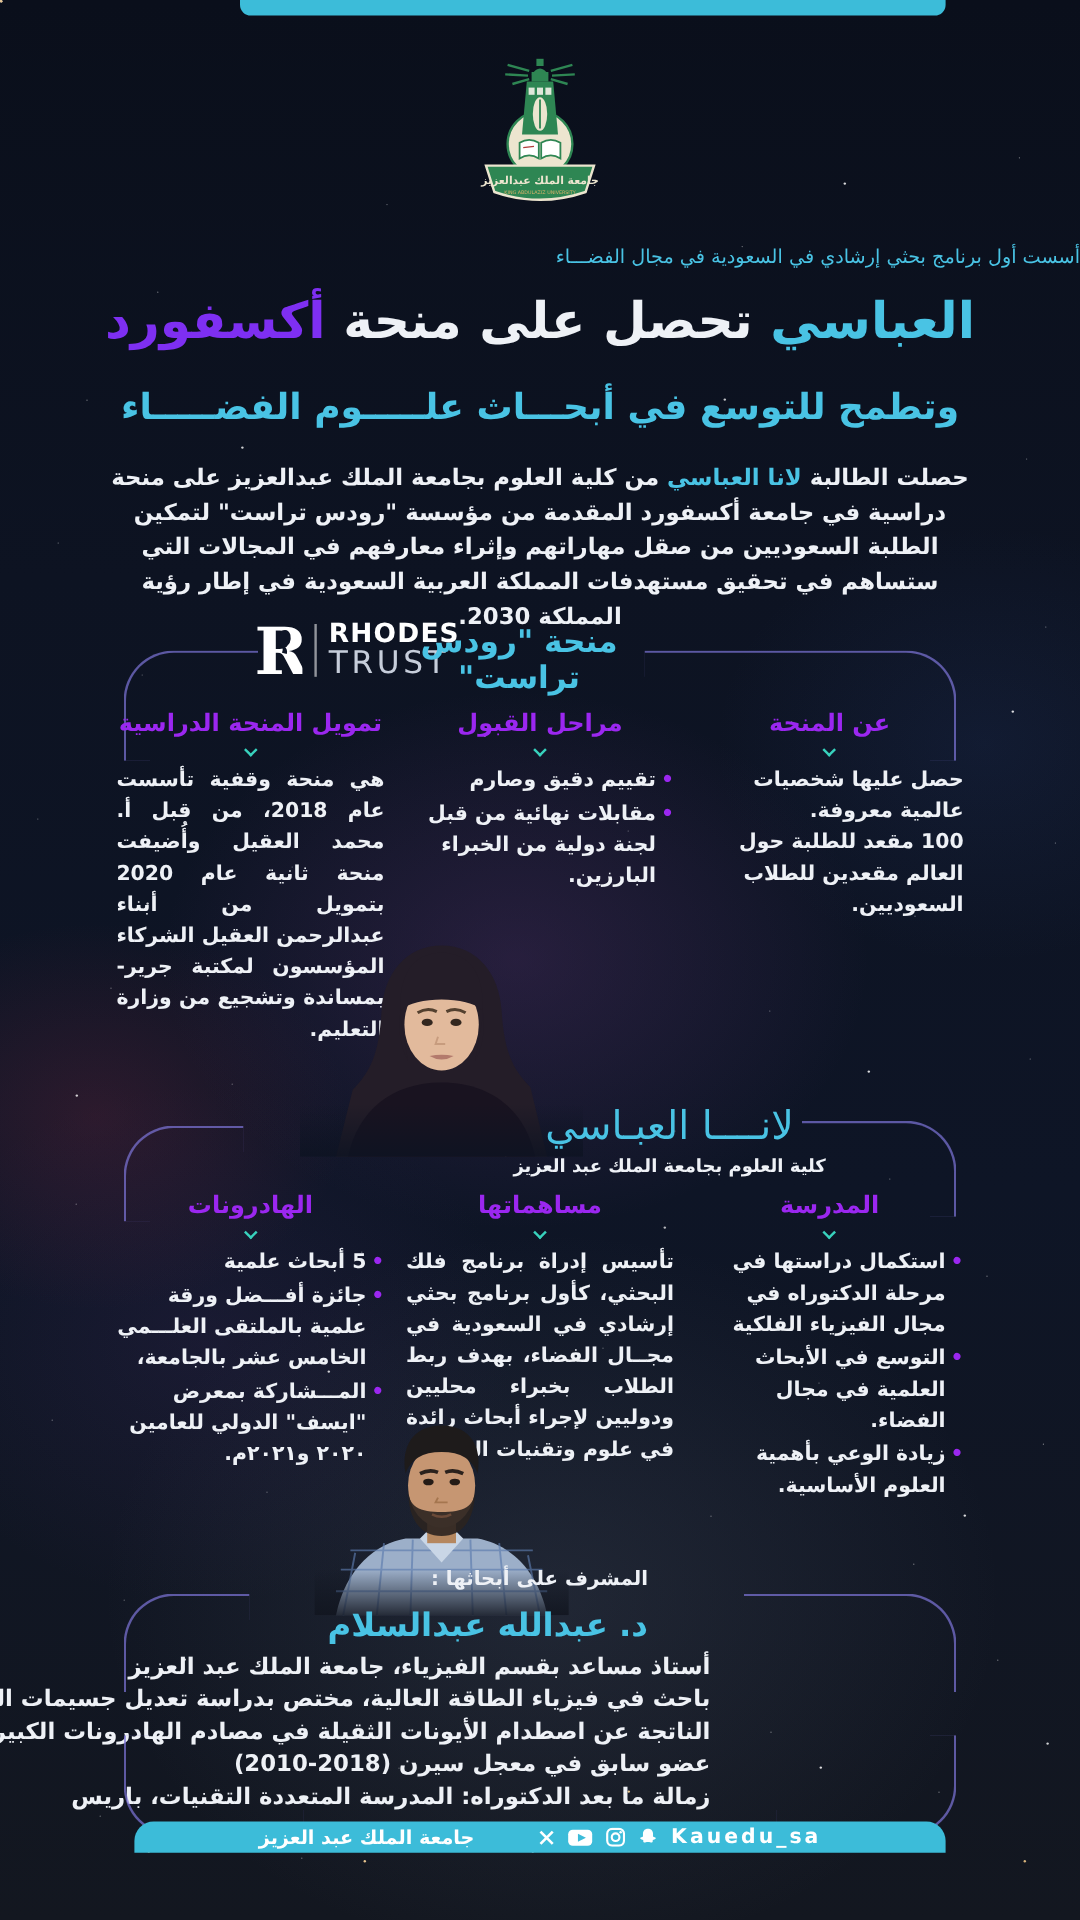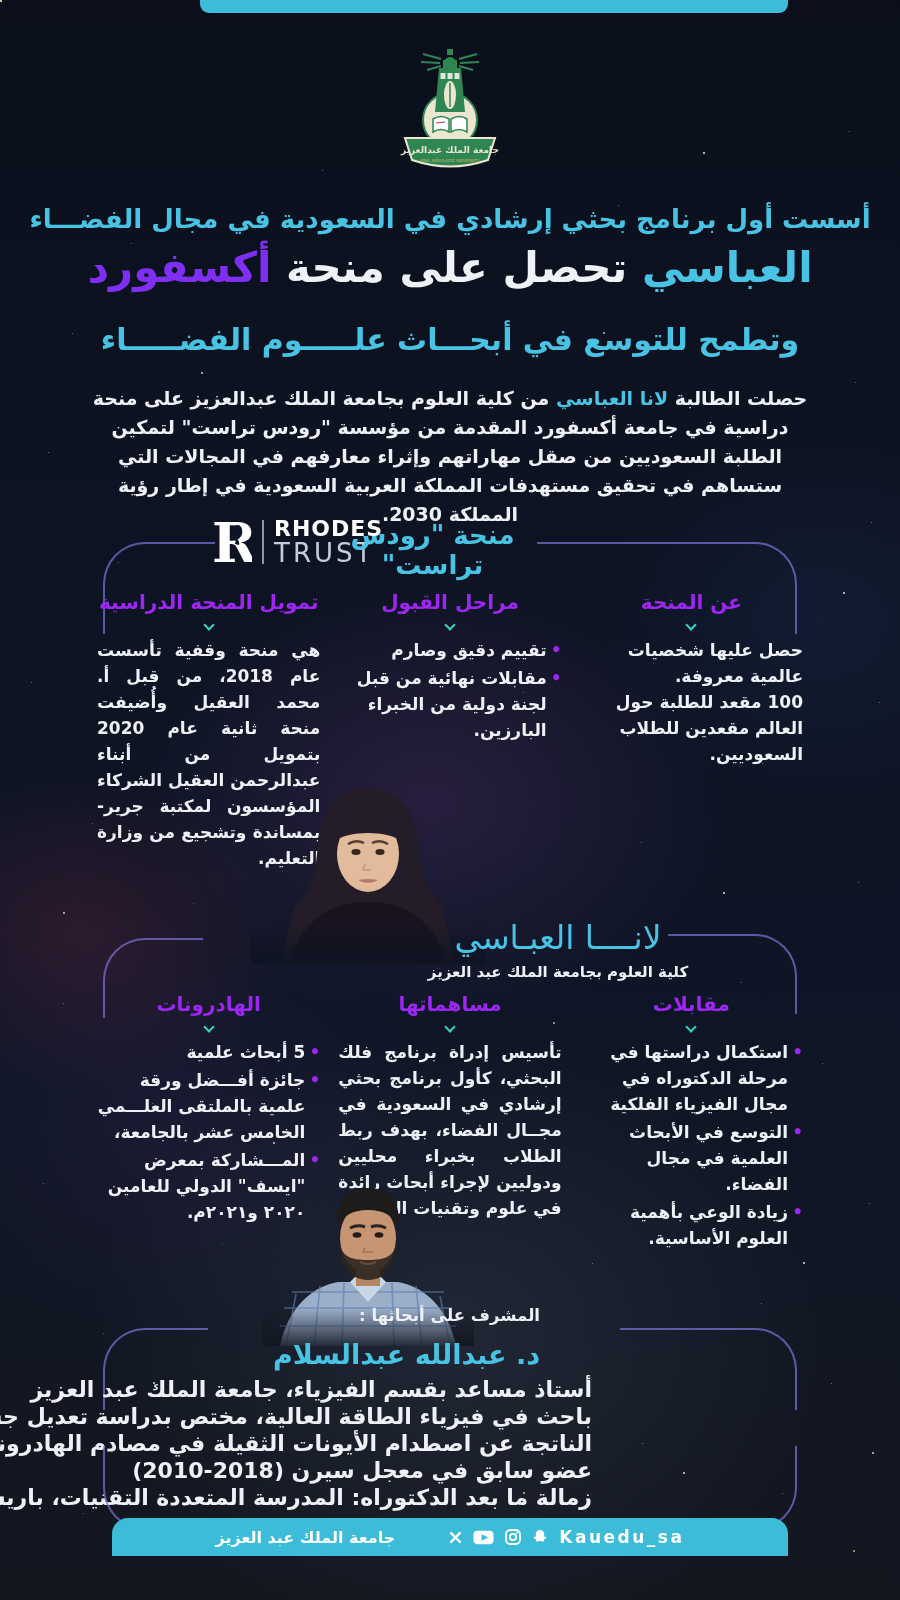--- a/index.html
+++ b/index.html
@@ -26,21 +26,21 @@
   .abs{position:absolute}
   .stars1{position:absolute;width:1px;height:1px;border-radius:50%;background:rgba(255,255,255,.55);
     box-shadow:131px 243px rgba(255,255,255,.5),322px 170px rgba(255,255,255,.45),618px 205px rgba(255,255,255,.5),849px 131px rgba(255,255,255,.5),779px 268px rgba(255,255,255,.4),72px 333px rgba(255,255,255,.5),855px 382px rgba(255,255,255,.45),48px 452px rgba(255,255,255,.5),507px 428px rgba(255,255,255,.4),871px 522px rgba(255,255,255,.5),118px 562px rgba(255,255,255,.4),659px 601px rgba(255,255,255,.5),31px 682px rgba(255,255,255,.45),879px 702px rgba(255,255,255,.5),243px 722px rgba(255,255,255,.4),523px 692px rgba(255,255,255,.45),762px 763px rgba(255,255,255,.5),92px 823px rgba(255,255,255,.45),641px 842px rgba(255,255,255,.5),858px 882px rgba(255,255,255,.5),193px 903px rgba(255,255,255,.4),421px 963px rgba(255,255,255,.45),562px 942px rgba(255,255,255,.4),741px 982px rgba(255,255,255,.5),63px 1003px rgba(255,255,255,.45),301px 1043px rgba(255,255,255,.4),822px 1063px rgba(255,255,255,.5),152px 1103px rgba(255,255,255,.45),502px 1123px rgba(255,255,255,.4),682px 1152px rgba(255,255,255,.5),43px 1183px rgba(255,255,255,.45),869px 1203px rgba(255,255,255,.5),222px 1243px rgba(255,255,255,.4),592px 1263px rgba(255,255,255,.45),761px 1303px rgba(255,255,255,.5),103px 1333px rgba(255,255,255,.4),463px 1363px rgba(255,255,255,.45),831px 1383px rgba(255,255,255,.5),182px 1423px rgba(255,255,255,.45),642px 1443px rgba(255,255,255,.5),332px 1473px rgba(255,255,255,.4),782px 1493px rgba(255,255,255,.5),83px 1513px rgba(255,255,255,.45),521px 1533px rgba(255,255,255,.4),251px 1548px rgba(255,255,255,.45)}
   .stars2{position:absolute;width:2px;height:2px;border-radius:50%;background:rgba(255,255,255,.9);
     box-shadow:703px 152px rgba(255,255,255,.85),201px 372px rgba(255,255,255,.8),843px 592px rgba(255,255,255,.85),403px 612px rgba(255,255,255,.7),122px 752px rgba(255,255,255,.8),723px 892px rgba(255,255,255,.85),553px 1022px rgba(255,255,255,.7),273px 1142px rgba(255,255,255,.8),803px 1262px rgba(255,255,255,.85),153px 1382px rgba(255,255,255,.8),683px 1472px rgba(255,255,255,.85),443px 1542px rgba(255,255,255,.7),603px 332px rgba(255,255,255,.75),63px 912px rgba(255,255,255,.8),872px 1452px rgba(255,255,255,.8)}
   .stars3{position:absolute;width:2px;height:2px;border-radius:50%;background:#e9c68f;
     box-shadow:523px 1492px #e9c68f,853px 1550px #d9b57c,303px 1550px #e9c68f,633px 1522px #caa76e,743px 1532px #e9c68f,123px 1542px #d9b57c,983px 1556px #e9c68f}
 
   .top-bar{left:200px;top:0;width:588px;height:13px;background:var(--bar);border-radius:0 0 9px 9px}
 
-  .title1{left:0;top:204px;width:100%;text-align:center;direction:rtl;font-size:26px;font-weight:700;color:var(--cyan)}
+  .title1{left:0;top:204px;width:100%;text-align:right;direction:rtl;font-size:16px;font-weight:400;color:var(--cyan)}
   .title2{left:0;top:243px;width:100%;text-align:center;direction:rtl;font-size:42px;font-weight:800;color:var(--white)}
   .title2 .nm{color:var(--cyan)}
   .title2 .ox{color:var(--oxford)}
   .title3{left:0;top:322px;width:100%;text-align:center;direction:rtl;font-size:30px;font-weight:800;color:var(--cyan)}
   .intro{left:88px;top:384px;width:724px;direction:rtl;text-align:center;font-size:19px;line-height:29px;font-weight:700;color:var(--white)}
   .intro .hl{color:var(--cyan)}
 
   .bracket{position:absolute;border:0 solid var(--bracket)}
   .br-tl{border-top-width:2px;border-left-width:2px;border-top-left-radius:42px}
   .br-tr{border-top-width:2px;border-right-width:2px;border-top-right-radius:42px}
@@ -63,24 +63,24 @@
   .col ul.bulleted li::before{content:"•";position:absolute;right:0;top:0;color:var(--purple)}
   .col p{direction:rtl;text-align:justify;text-align-last:right;font-size:17px;line-height:26px;font-weight:700;color:var(--white)}
 
   .lana-name-block{left:408px;top:918px;width:300px;text-align:center}
   .lana-name{font-size:33px;font-weight:400;color:var(--cyan);direction:rtl}
   .lana-sub{margin-top:6px;font-size:15px;font-weight:700;color:var(--white);direction:rtl}
 
   .sup-head{left:100px;top:1306px;width:440px;text-align:right;direction:rtl}
   .sup-label{font-size:16.5px;font-weight:700;color:var(--white)}
   .sup-name{margin-top:14px;font-size:27px;font-weight:800;color:var(--cyan)}
-  .sup-bio{left:100px;top:1376px;width:492px;direction:rtl;text-align:right;font-size:22px;line-height:27px;font-weight:700;color:var(--white)}
+  .sup-bio{left:100px;top:1376px;width:492px;direction:rtl;text-align:right;font-size:19px;line-height:27px;font-weight:700;color:var(--white)}
   .sup-bio div{white-space:nowrap}
 
-  .footer{left:112px;top:1518px;width:676px;height:38px;background:var(--bar);border-radius:16px 16px 0 0;display:flex;align-items:center;justify-content:center;gap:54px}
+  .footer{left:112px;top:1518px;width:676px;height:26px;background:var(--bar);border-radius:16px 16px 0 0;display:flex;align-items:center;justify-content:center;gap:54px}
   .footer-uni{font-size:16px;font-weight:700;color:#fff;direction:rtl}
   .footer-social{display:flex;align-items:center;gap:11px}
   .footer-handle{font-size:17px;font-weight:700;color:#fff;letter-spacing:2.5px}
   .icn{display:flex;align-items:center}
 </style>
 </head>
 <body>
 
 <div class="canvas">
 
@@ -185,21 +185,21 @@
 
   <div class="bracket br-tl" style="left:103px;top:938px;width:100px;height:80px"></div>
   <div class="bracket br-tr" style="left:668px;top:934px;width:129px;height:80px"></div>
   <div class="abs lana-name-block">
     <div class="lana-name">لانــــا العبـاسي</div>
     <div class="lana-sub">كلية العلوم بجامعة الملك عبد العزيز</div>
   </div>
 
   <div class="abs cols" style="top:992px">
     <div class="col">
-      <div class="col-h">مقابلات</div>
+      <div class="col-h">المدرسة</div>
       <span class="chev"></span>
       <ul class="bulleted">
         <li>استكمال دراستها في مرحلة الدكتوراه في مجال الفيزياء الفلكية</li>
         <li>التوسع في الأبحاث العلمية في مجال الفضاء.</li>
         <li>زيادة الوعي بأهمية العلوم الأساسية.</li>
       </ul>
     </div>
     <div class="col">
       <div class="col-h">مساهماتها</div>
       <span class="chev"></span>

